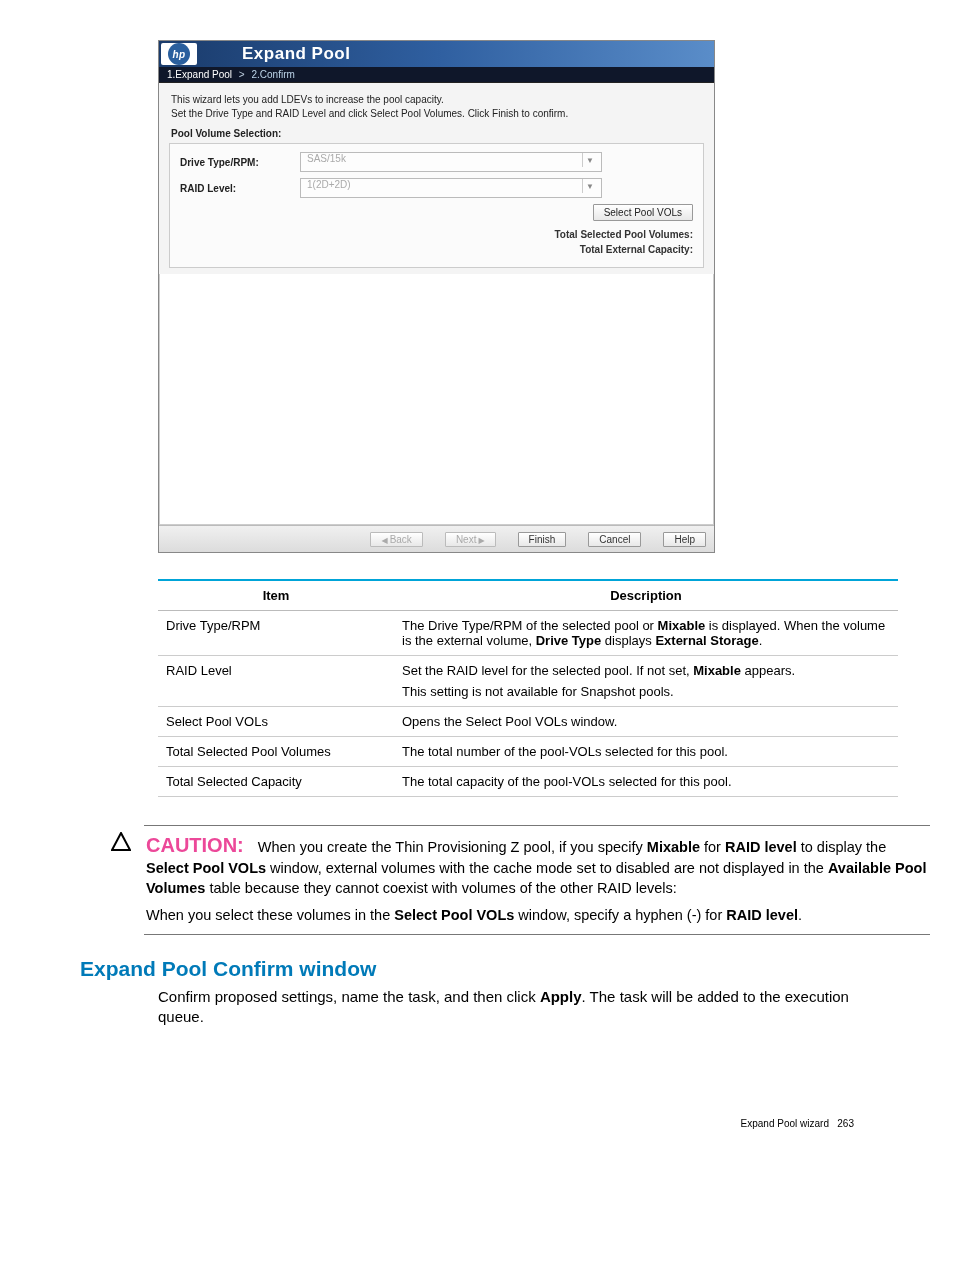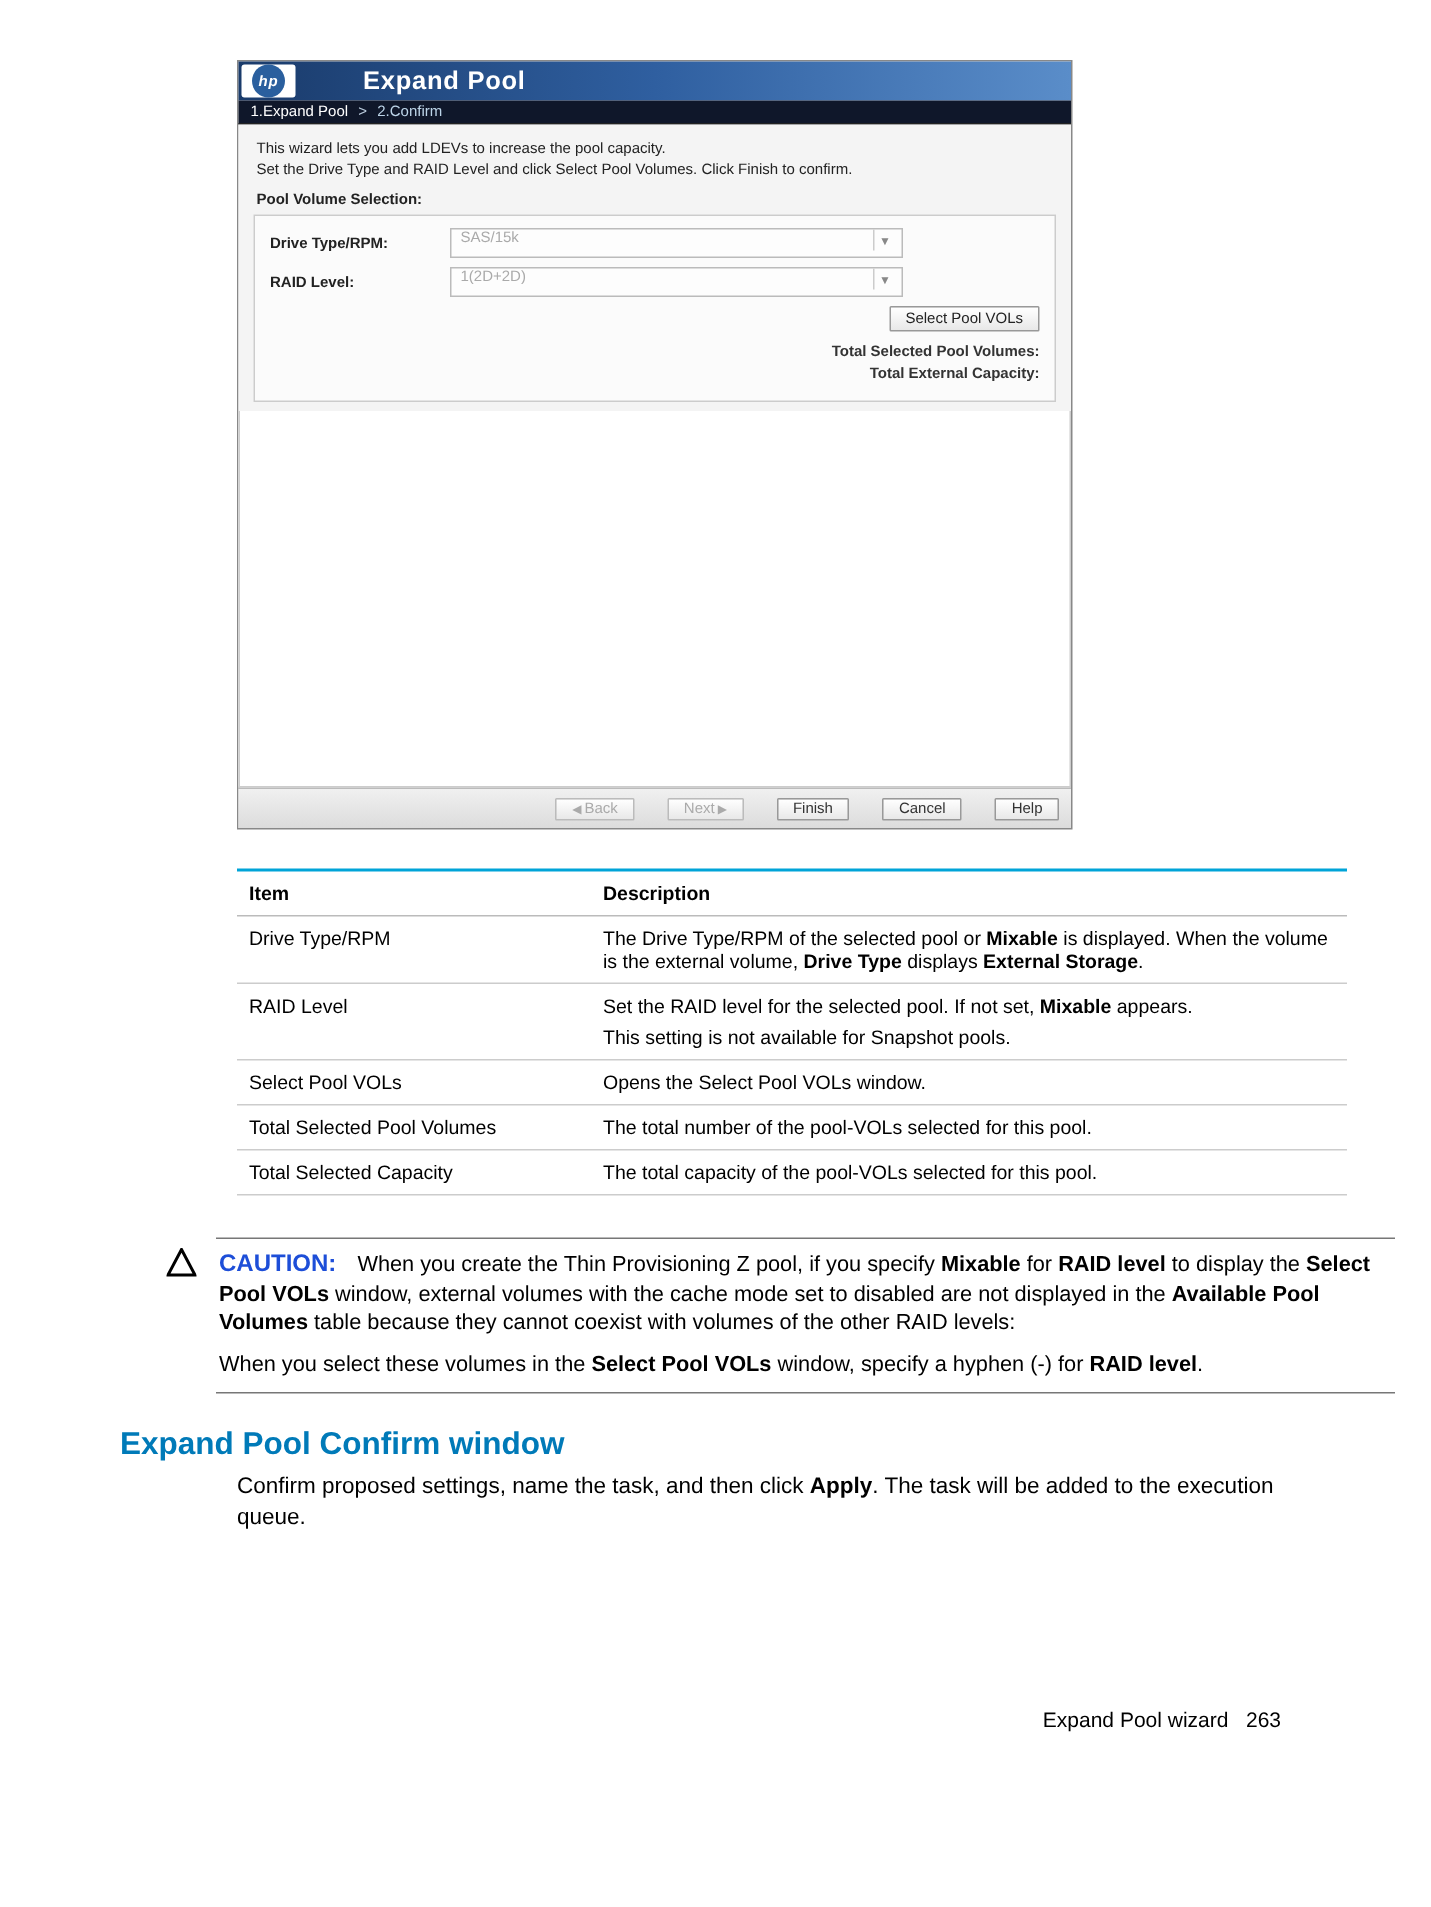--- a/index.html
+++ b/index.html
@@ -145,21 +145,21 @@
 
   
   .desc-table {
     width: 740px;
     margin: 26px 0 0 78px;
     border-collapse: collapse;
     border-top: 2px solid #00a4d8;
     font-size: 13px;
   }
   .desc-table th {
-    text-align: left;
+    text-align: center;
     font-weight: bold;
     padding: 7px 8px;
     background: #fff;
     border-bottom: 1px solid #bbb;
   }
   .desc-table td {
     padding: 7px 8px;
     vertical-align: top;
     border-bottom: 1px solid #ccc;
   }
@@ -184,38 +184,38 @@
   }
   .caution .tri {
     width: 22px;
     height: 22px;
     margin-top: 6px;
     display:flex;
     align-items:center;
     justify-content:center;
   }
   .caution .p2 { margin-top: 8px; }
-  .cap-caution { color: #1d4ed8; font-weight: bold; font-size: 16px; margin-right: 10px; }
+  .cap-caution { color: #ec4899; font-weight: bold; font-size: 20px; margin-right: 10px; }
   .h2 {
     color: #007ab8;
     font-size: 21px;
     margin: 22px 0 6px 0px;
     font-weight: bold;
   }
   .bodytext {
     font-size: 15px;
     line-height: 1.35;
     margin-left: 78px;
     width: 740px;
   }
   .footer-line {
-    margin-top: 116px;
+    margin-top: 91px;
     text-align: right;
     padding-right: 50px;
-    font-size: 14px;
+    font-size: 10px;
   }
   b { font-weight: bold; }
 </style>
 </head>
 <body>
 
 <div class="page">
 
   <div class="wizard">
     <div class="wizard-header">

